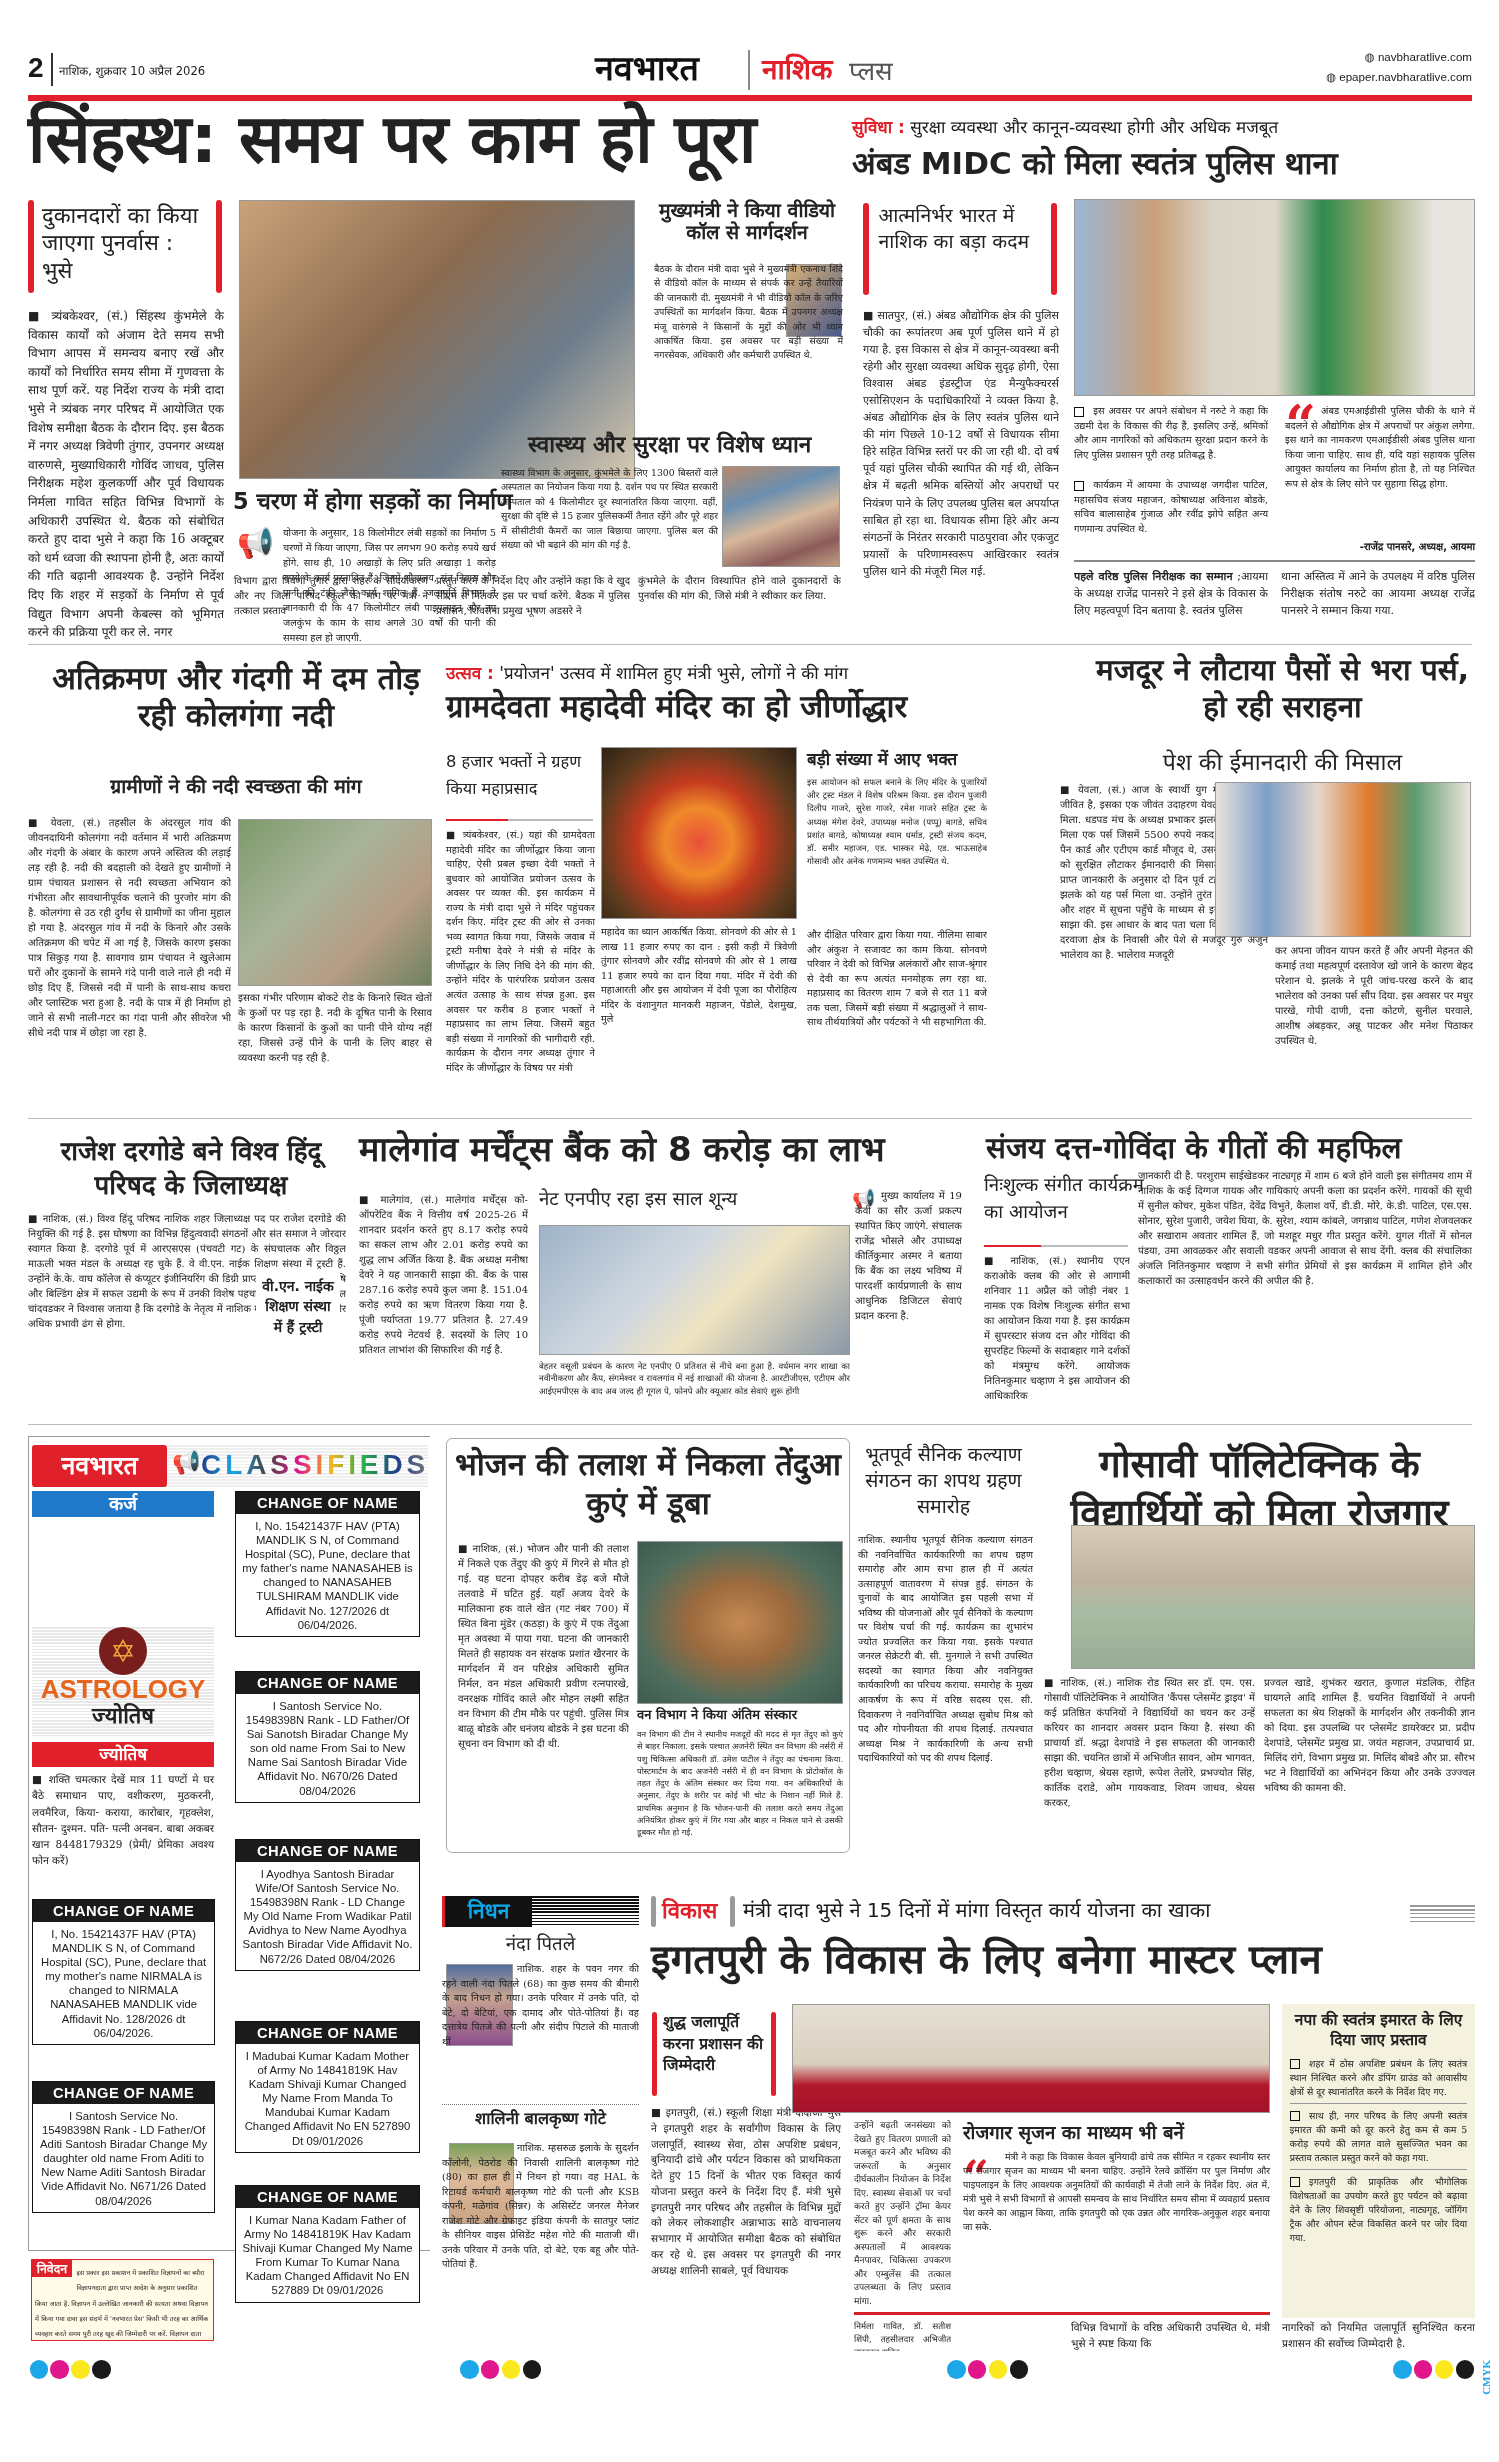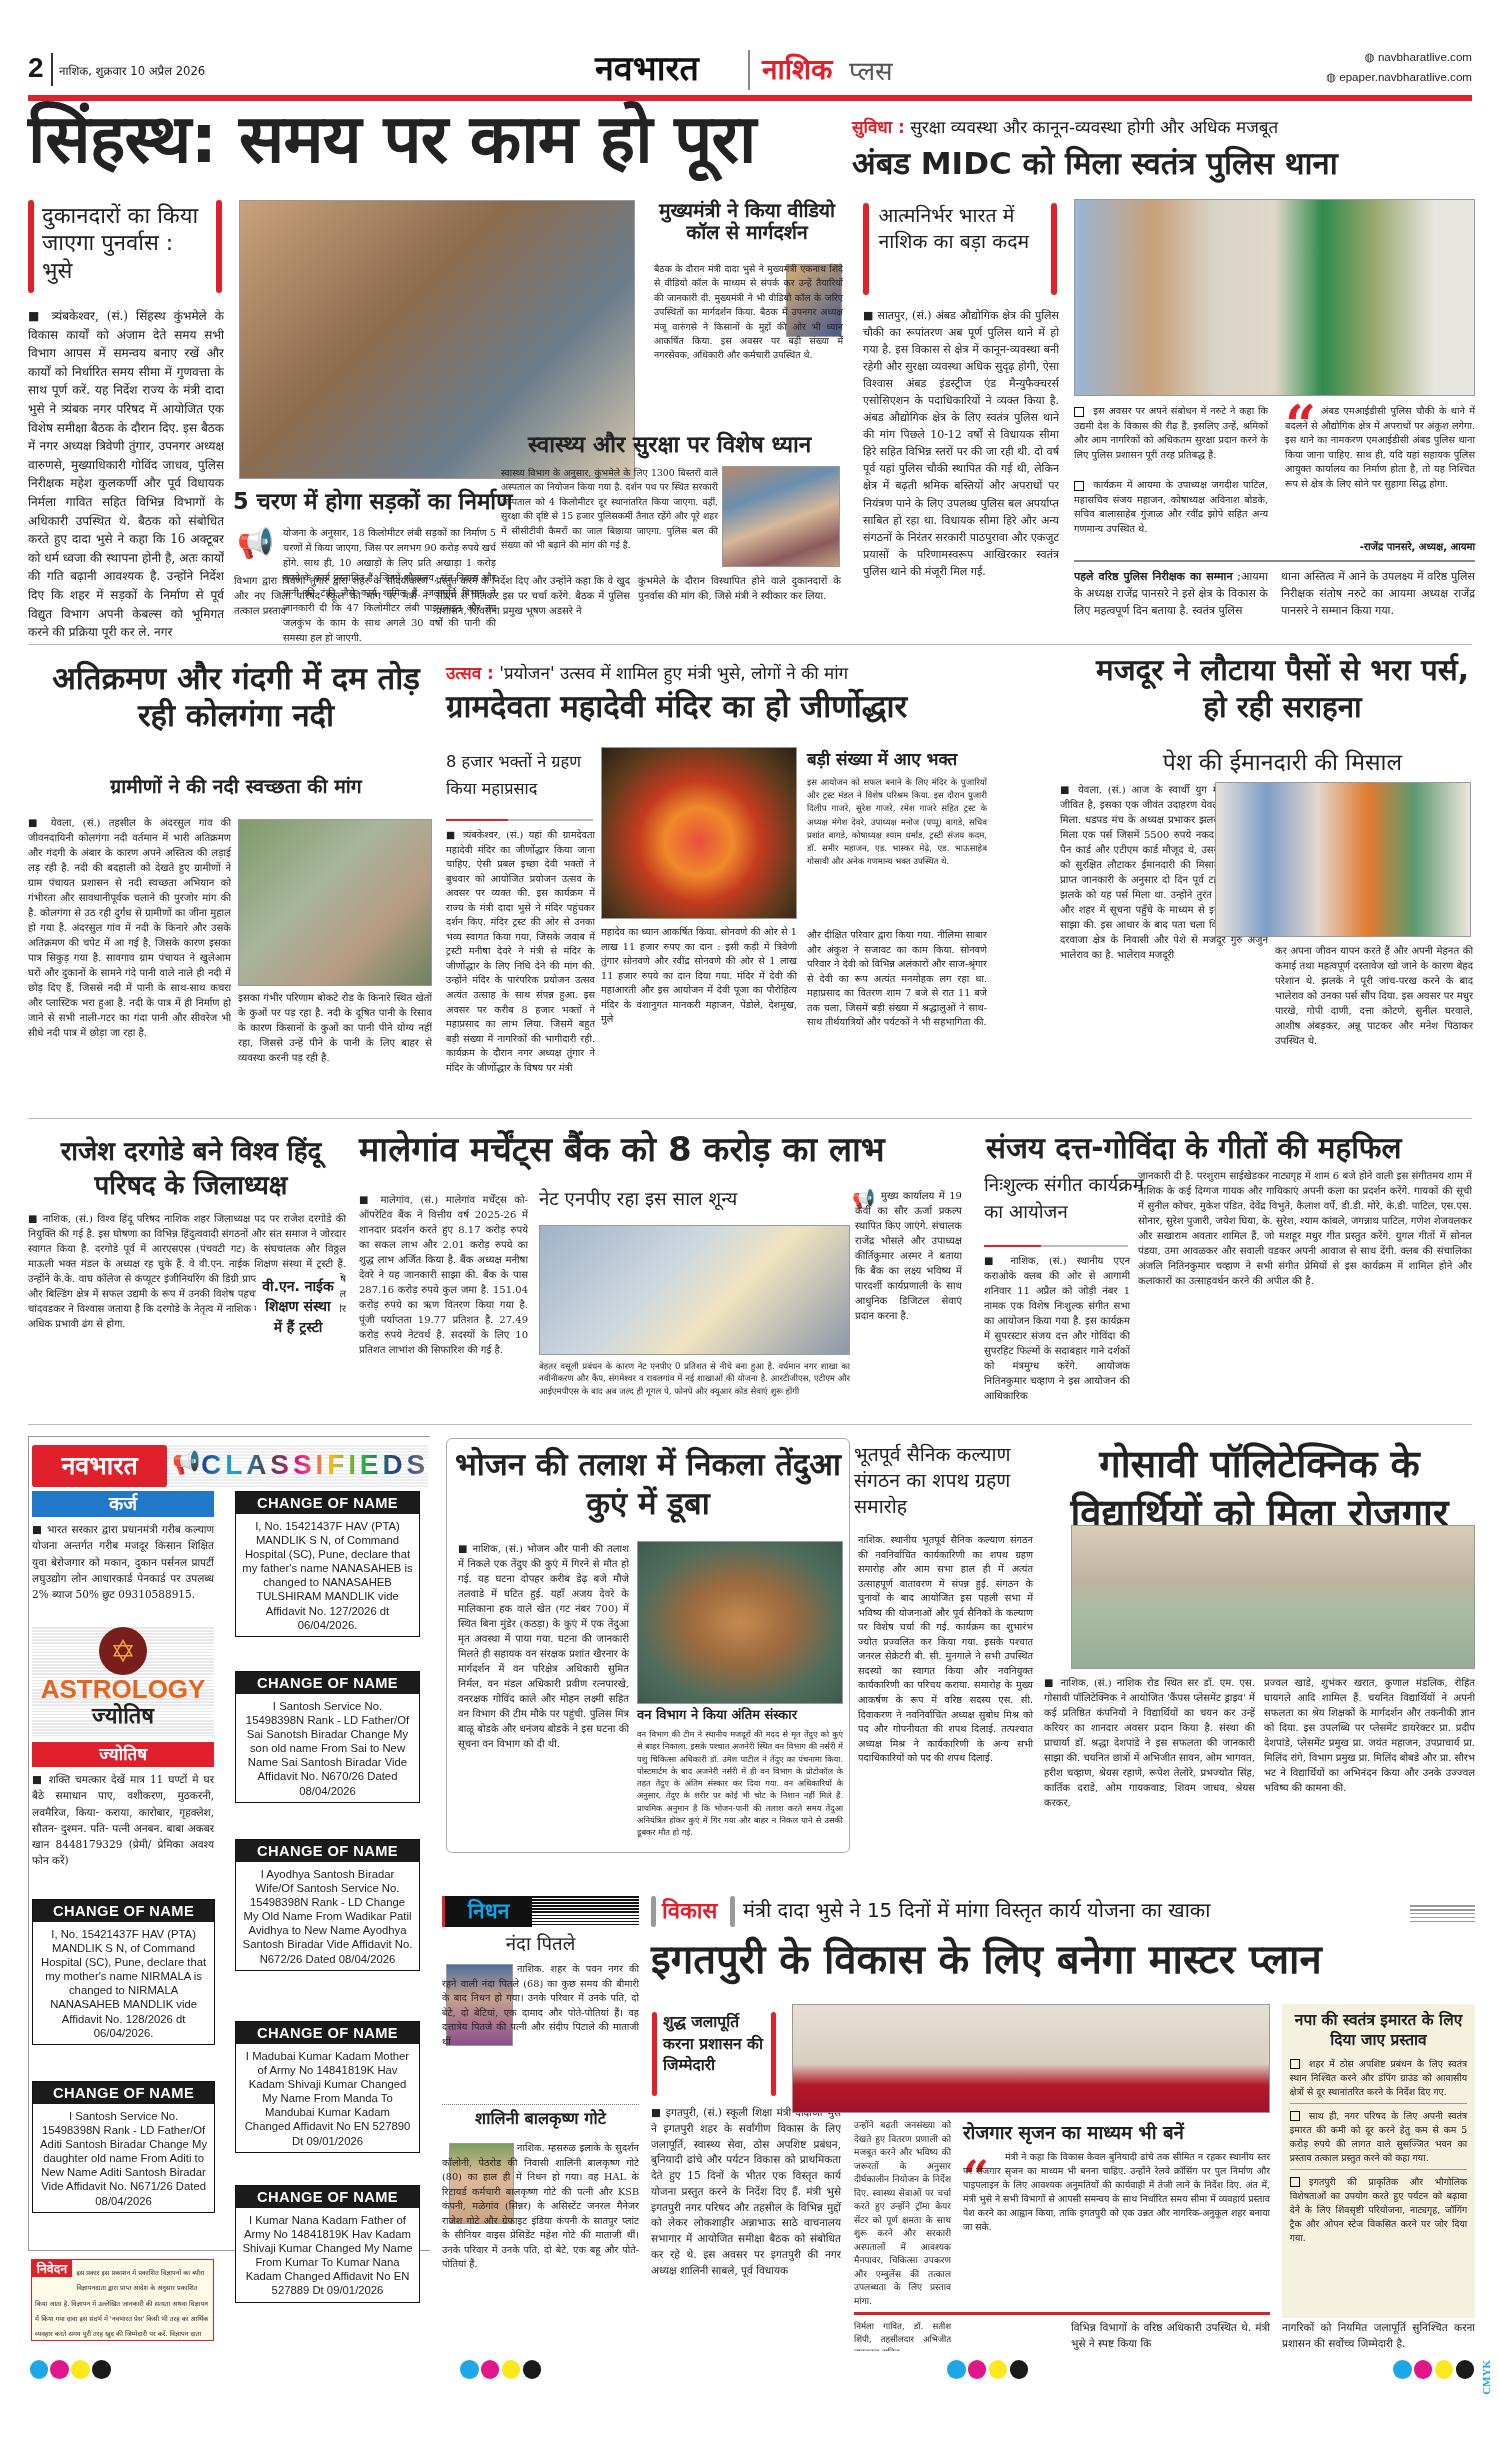--- a/index.html
+++ b/index.html
@@ -149,21 +149,20 @@
 
 <div class="abs" style="left:28px;top:1436px;width:402px;height:815px;border:0.8px solid #999;border-right:none;">
   <div class="abs" style="left:3.1px;top:7.8px;width:396px;height:42px;background:repeating-linear-gradient(180deg,#eee 0 1.6px,#fff 1.6px 3.1px);">
     <div class="abs" style="left:0;top:0;width:135px;height:42px;background:#e0202a;color:#fff;font-size:25px;font-weight:bold;text-align:center;line-height:42px;border-radius:3.1px;">नवभारत</div>
     <div class="abs" style="left:140px;top:4.7px;font-size:23px;color:#e0202a;">📢</div>
     <div class="abs" style="left:169px;top:4.7px;font-family:'Liberation Sans',sans-serif;font-weight:bold;font-size:28px;letter-spacing:3.9px;">
       <span style="background:linear-gradient(90deg,#1f3e8c,#1ea7e8,#444,#e0168a,#f2b81d,#2cab4a,#1f3e8c,#777);-webkit-background-clip:text;background-clip:text;color:transparent;">CLASSIFIEDS</span>
     </div>
   </div>
   <div class="abs" style="left:3.1px;top:54px;width:182px;height:26px;background:#1f78c8;color:#fff;text-align:center;font-size:18.6px;font-weight:bold;line-height:26px;">कर्ज</div>
-  <div class="abs body" style="left:3.1px;top:84px;width:182px;font-size:10.5px;">■ भारत सरकार द्वारा प्रधानमंत्री गरीब कल्याण योजना अन्तर्गत गरीब मजदूर किसान शिक्षित युवा बेरोजगार को मकान, दुकान पर्सनल प्रापर्टी लघुउद्योग लोन आधारकार्ड पेनकार्ड पर उपलब्ध 2% ब्याज 50% छुट 09310588915.</div>
   <div class="abs" style="left:3.1px;top:190px;width:182px;height:109px;background:repeating-linear-gradient(180deg,#e8e8e8 0 1.6px,#fff 1.6px 3.1px);text-align:center;">
     <div style="margin:0 auto;width:48px;height:48px;border-radius:50%;background:#7a1d1d;color:#f2a23a;font-size:31px;line-height:48px;">✡</div>
     <div style="font-family:'Liberation Sans',sans-serif;font-weight:bold;font-size:26px;color:#e5641e;line-height:1.1">ASTROLOGY</div>
     <div style="font-weight:bold;font-size:22px;color:#222;line-height:1.1">ज्योतिष</div>
   </div>
   <div class="abs" style="left:3.1px;top:305px;width:182px;height:25px;background:#e0202a;color:#fff;text-align:center;font-size:17px;font-weight:bold;line-height:25px;">ज्योतिष</div>
   <div class="abs body" style="left:3.1px;top:334px;width:182px;font-size:10.5px;">■ शक्ति चमत्कार देखें मात्र 11 घण्टों मे घर बैठे समाधान पाए, वशीकरण, मुठकरनी, लवमैरिज, किया- कराया, कारोबार, गृहक्लेश, सौतन- दुश्मन. पति- पत्नी अनबन. बाबा अकबर खान 8448179329 (प्रेमी/ प्रेमिका अवश्य फोन करें)</div>
 
   <div class="abs con-box" style="left:3.1px;top:462px;width:183px;">
     <div class="con-head" style="font-size:14.7px">CHANGE OF NAME</div>
@@ -201,21 +200,21 @@
   <span style="font-size:6.6px;line-height:1.4;font-family:'DejaVu Serif',serif;">इस प्रकार इस प्रकाशन में प्रकाशित विज्ञापनों का ब्यौरा विज्ञापनदाता द्वारा प्राप्त आदेश के अनुसार प्रकाशित किया जाता है. विज्ञापन में उल्लेखित जानकारी की सत्यता अथवा विज्ञापन में किया गया दावा इस संदर्भ में 'नवभारत प्रेस' किसी भी तरह का आर्थिक व्यवहार करते समय पूरी तरह खुद की जिम्मेदारी पर करें. विज्ञापन दाता द्वारा किया गया दावा गलत होने की स्थिती में 'नवभारत प्रेस' के मुद्रक प्रकाशक एवं मालिक जिम्मेदार नहीं रहेंगे. - व्यवस्थापक</span>
 </div>
 
 <div class="abs" style="left:446px;top:1438px;width:404px;height:415px;border:0.8px solid #aaa;border-radius:6.2px;"></div>
 <div class="abs hd" style="left:454px;top:1445px;width:388px;font-size:31px;text-align:center;line-height:1.25;">भोजन की तलाश में निकला तेंदुआ कुएं में डूबा</div>
 <div class="abs body small" style="left:458px;top:1541px;width:171px;height:307px;overflow:hidden;font-size:10px;">■ नाशिक, (सं.) भोजन और पानी की तलाश में निकले एक तेंदुए की कुएं में गिरने से मौत हो गई. यह घटना दोपहर करीब डेढ़ बजे मौजे तलवाडे में घटित हुई. यहाँ अजय देवरे के मालिकाना हक वाले खेत (गट नंबर 700) में स्थित बिना मुंडेर (कठड़ा) के कुएं में एक तेंदुआ मृत अवस्था में पाया गया. घटना की जानकारी मिलते ही सहायक वन संरक्षक प्रशांत खैरनार के मार्गदर्शन में वन परिक्षेत्र अधिकारी सुमित निर्मल, वन मंडल अधिकारी प्रवीण रत्नपारखे, वनरक्षक गोविंद काले और मोहन लक्ष्मी सहित वन विभाग की टीम मौके पर पहुंची. पुलिस मित्र बाळू बोडके और धनंजय बोडके ने इस घटना की सूचना वन विभाग को दी थी.</div>
 <div class="abs photo leopard" style="left:637px;top:1541px;width:206px;height:163px;"></div>
 <div class="abs hd" style="left:637px;top:1708px;font-size:13px;">वन विभाग ने किया अंतिम संस्कार</div>
 <div class="abs body small" style="left:637px;top:1728px;width:206px;height:120px;overflow:hidden;font-size:8.2px;line-height:1.5;">वन विभाग की टीम ने स्थानीय मजदूरों की मदद से मृत तेंदुए को कुएं से बाहर निकाला. इसके पश्चात अजनेरी स्थित वन विभाग की नर्सरी में पशु चिकित्सा अधिकारी डॉ. उमेश पाटील ने तेंदुए का पंचनामा किया. पोस्टमार्टम के बाद अजनेरी नर्सरी में ही वन विभाग के प्रोटोकॉल के तहत तेंदुए के अंतिम संस्कार कर दिया गया. वन अधिकारियों के अनुसार, तेंदुए के शरीर पर कोई भी चोट के निशान नहीं मिले हैं. प्राथमिक अनुमान है कि भोजन-पानी की तलाश करते समय तेंदुआ अनियंत्रित होकर कुएं में गिर गया और बाहर न निकल पाने से उसकी डूबकर मौत हो गई.</div>
 
-<div class="abs hd" style="left:854px;top:1442px;width:179px;font-size:19.4px;font-weight:normal;text-align:left;line-height:1.35;">भूतपूर्व सैनिक कल्याण संगठन का शपथ ग्रहण समारोह</div>
+<div class="abs hd" style="left:854px;top:1442px;width:179px;font-size:19.4px;font-weight:normal;text-align:center;line-height:1.35;">भूतपूर्व सैनिक कल्याण संगठन का शपथ ग्रहण समारोह</div>
 <div class="abs body small" style="left:858px;top:1533px;width:175px;height:318px;overflow:hidden;font-size:9.7px;">नाशिक. स्थानीय भूतपूर्व सैनिक कल्याण संगठन की नवनिर्वाचित कार्यकारिणी का शपथ ग्रहण समारोह और आम सभा हाल ही में अत्यंत उत्साहपूर्ण वातावरण में संपन्न हुई. संगठन के चुनावों के बाद आयोजित इस पहली सभा में भविष्य की योजनाओं और पूर्व सैनिकों के कल्याण पर विशेष चर्चा की गई. कार्यक्रम का शुभारंभ ज्योत प्रज्वलित कर किया गया. इसके पश्चात जनरल सेक्रेटरी बी. सी. मुनगाले ने सभी उपस्थित सदस्यों का स्वागत किया और नवनियुक्त कार्यकारिणी का परिचय कराया. समारोह के मुख्य आकर्षण के रूप में वरिष्ठ सदस्य एस. सी. दिवाकरण ने नवनिर्वाचित अध्यक्ष सुबोध मिश्र को पद और गोपनीयता की शपथ दिलाई. तत्पश्चात अध्यक्ष मिश्र ने कार्यकारिणी के अन्य सभी पदाधिकारियों को पद की शपथ दिलाई.</div>
 
 <div class="abs hd" style="left:1044px;top:1440px;width:431px;font-size:38px;text-align:center;line-height:1.3;">गोसावी पॉलिटेक्निक के विद्यार्थियों को मिला रोजगार</div>
 <div class="abs photo" style="left:1071px;top:1525px;width:404px;height:144px;background:linear-gradient(180deg,#d9cdb8 0,#bdb39f 40%,#a9bca4 60%,#98ad95 100%);"></div>
 <div class="abs body small" style="left:1044px;top:1675px;width:211px;height:179px;overflow:hidden;font-size:10px;">■ नाशिक, (सं.) नाशिक रोड स्थित सर डॉ. एम. एस. गोसावी पॉलिटेक्निक ने आयोजित 'कैंपस प्लेसमेंट ड्राइव' में कई प्रतिष्ठित कंपनियों ने विद्यार्थियों का चयन कर उन्हें करियर का शानदार अवसर प्रदान किया है. संस्था की प्राचार्या डॉ. श्रद्धा देशपांडे ने इस सफलता की जानकारी साझा की. चयनित छात्रों में अभिजीत सावन, ओम भागवत, हरीश चव्हाण, श्रेयस रहाणे, रूपेश तेलोरे, प्रभज्योत सिंह, कार्तिक दराडे, ओम गायकवाड, शिवम जाधव, श्रेयस करकर,</div>
 <div class="abs body small" style="left:1264px;top:1675px;width:211px;height:179px;overflow:hidden;font-size:10px;">प्रज्वल खाडे, शुभंकर खरात, कुणाल मंडलिक, रोहित घायगले आदि शामिल हैं. चयनित विद्यार्थियों ने अपनी सफलता का श्रेय शिक्षकों के मार्गदर्शन और तकनीकी ज्ञान को दिया. इस उपलब्धि पर प्लेसमेंट डायरेक्टर प्रा. प्रदीप देशपांडे, प्लेसमेंट प्रमुख प्रा. जयंत महाजन, उपप्राचार्य प्रा. मिलिंद रांगे, विभाग प्रमुख प्रा. मिलिंद बोबडे और प्रा. सौरभ भट ने विद्यार्थियों का अभिनंदन किया और उनके उज्ज्वल भविष्य की कामना की.</div>
 
 <div class="abs" style="left:442px;top:1896px;width:197px;height:31px;background:repeating-linear-gradient(180deg,#111 0 1.6px,#fff 1.6px 3.1px);">
   <div class="abs" style="left:0;top:0;width:90px;height:31px;background:#111;color:#0ea5e9;font-size:21px;font-weight:bold;text-align:center;line-height:31px;border-left:3.1px solid #e0202a;">निधन</div>
 </div>

